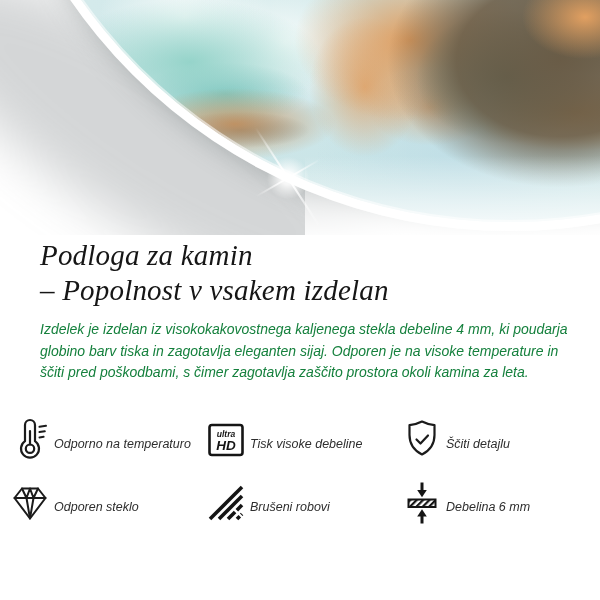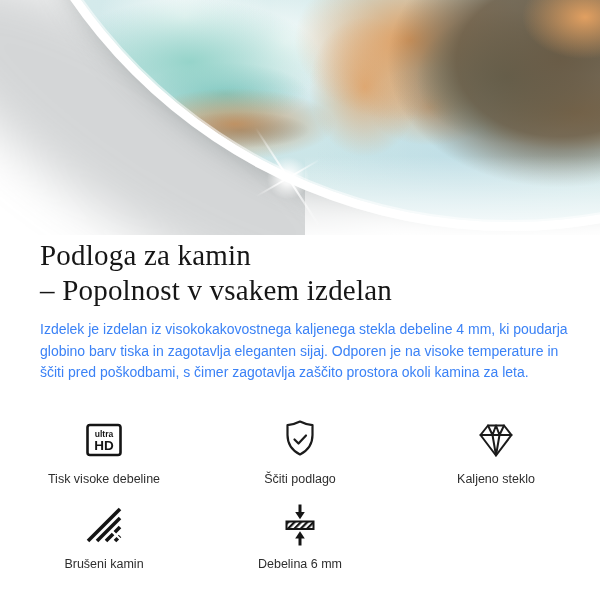--- a/index.html
+++ b/index.html
@@ -1,17 +1,17 @@
 <!DOCTYPE html>
 <html lang="sl"><head>
 <meta charset="utf-8">
 <style>
   html,body{margin:0;padding:0;background:#fff;}
   .page{position:relative;width:600px;height:600px;background:#fff;overflow:hidden;
-        font-family:"Liberation Sans",sans-serif;color:#222;}
+        font-family:"Liberation Sans",sans-serif;color:#222;font-style:italic;}
 
   
   .hero{position:relative;width:600px;height:235px;background:#fff;overflow:hidden;}
   .hero-shadow{position:absolute;left:-120px;top:55px;width:540px;height:170px;
         border-radius:50%;background:rgba(112,120,122,0.30);filter:blur(26px);
         transform:rotate(33deg);z-index:0;}
   .glass{position:absolute;left:-24px;top:-837px;width:1068px;height:1068px;border-radius:50%;z-index:1;
         background:radial-gradient(circle at 50% 50%,
           #ffffff 97.7%, #e2f1e6 98.05%, #bcdcc6 98.5%, #8cb89b 99.1%,
           #6e9e82 99.55%, #9ec4ab 99.85%, #c4dccb 100%);
@@ -43,25 +43,25 @@
   .sparkle .glow{position:absolute;left:-22px;top:-22px;width:44px;height:44px;border-radius:50%;
         background:radial-gradient(circle,#ffffff 0%,rgba(255,255,255,0.85) 22%,rgba(255,255,255,0) 68%);}
   .sparkle .ray{position:absolute;background:linear-gradient(90deg,rgba(255,255,255,0) 0%,#fff 45%,#fff 55%,rgba(255,255,255,0) 100%);}
   .sparkle .ray1{left:-60px;top:-1px;width:120px;height:2.4px;transform:rotate(57deg);}
   .sparkle .ray2{left:-37px;top:-1px;width:74px;height:2px;transform:rotate(-30deg);}
 
   
   .content{padding:0 30px 0 40px;}
   .headline{margin:3px 0 0 0;font-family:"Liberation Serif",serif;font-weight:400;
         font-size:29px;line-height:35px;color:#161616;letter-spacing:0.2px;}
-  .desc{margin:11px 0 17px 0;max-width:548px;font-size:14px;line-height:21.5px;color:#3b82f6;}
+  .desc{margin:11px 0 17px 0;max-width:548px;font-size:14px;line-height:21.5px;color:#15803d;}
 
   
   .features{margin-top:32px;display:grid;grid-template-columns:1fr 1fr 1fr;row-gap:15px;padding:0 6px;}
-  .feature{display:flex;flex-direction:column;align-items:center;}
+  .feature{display:flex;flex-direction:row;align-items:center;}
   .feature .icon{width:48px;height:48px;display:block;}
   .feature .label{margin-top:8px;font-size:12.5px;color:#2e2e2e;text-align:center;}
   .icn{stroke:#1b1b1b;fill:none;stroke-width:2.2;stroke-linecap:round;stroke-linejoin:round;}
   .icn-thin{stroke:#1b1b1b;fill:none;stroke-width:2;stroke-linecap:round;stroke-linejoin:round;}
   .stripe{stroke:#151515;stroke-width:3.6;stroke-linecap:butt;}
   svg text{font-family:"Liberation Sans",sans-serif;fill:#151515;}
 </style>
 </head>
 <body>
 
@@ -80,56 +80,67 @@
     </div>
   </div>
 
   <div class="content">
     <h1 class="headline"><span>Podloga za kamin</span><br><span>– Popolnost v vsakem izdelan</span></h1>
     <p class="desc">Izdelek je izdelan iz visokokakovostnega kaljenega stekla debeline 4 mm, ki poudarja globino barv tiska in zagotavlja eleganten sijaj. Odporen je na visoke temperature in ščiti pred poškodbami, s čimer zagotavlja zaščito prostora okoli kamina za leta.</p>
   </div>
 
   <div class="features">
 
+    <div class="feature">
+      <svg class="icon" viewBox="0 0 48 48">
+        <path class="icn" d="M19,25.2 V9 a5,5 0 0 1 10,0 v16.2 a9,9 0 1 1 -10,0 Z"></path>
+        <line class="icn" x1="24" y1="15" x2="24" y2="28.5"></line>
+        <circle class="icn" cx="24" cy="32.7" r="4.2"></circle>
+        <line class="icn-thin" x1="33.5" y1="10.8" x2="40" y2="9.8"></line>
+        <line class="icn-thin" x1="33.5" y1="16.1" x2="38.8" y2="15.3"></line>
+        <line class="icn-thin" x1="33.5" y1="21.4" x2="37.6" y2="20.8"></line>
+      </svg>
+      <div class="label">Odporno na temperaturo</div>
+    </div>
 
     <div class="feature">
       <svg class="icon" viewBox="0 0 48 48">
         <rect x="7.5" y="9" width="33" height="30" rx="2.5" fill="none" stroke="#151515" stroke-width="2.6"></rect>
         <text x="24" y="20.5" text-anchor="middle" font-size="8.5" font-weight="700">ultra</text>
         <text x="24" y="34" text-anchor="middle" font-size="13.5" font-weight="700">HD</text>
       </svg>
       <div class="label">Tisk visoke debeline</div>
     </div>
 
     <div class="feature">
       <svg class="icon" viewBox="0 0 48 48">
         <path class="icn" d="M24,5.5 C27.5,7.3 32.5,8.7 36.5,9.2 V19 c0,9.3 -4.8,15.6 -12.5,19.5 C16.3,34.6 11.5,28.3 11.5,19 V9.2 C15.5,8.7 20.5,7.3 24,5.5 Z"></path>
         <polyline class="icn" points="18.5,23.5 22.5,27.5 30,19.5"></polyline>
       </svg>
-      <div class="label">Ščiti podlago</div>
+      <div class="label">Ščiti detajlu</div>
     </div>
 
     <div class="feature">
       <svg class="icon" viewBox="0 0 48 48">
         <path class="icn-thin" d="M16,9.5 H32 L39.5,19 L24,39.5 L8.5,19 Z"></path>
         <line class="icn-thin" x1="8.5" y1="19" x2="39.5" y2="19"></line>
         <path class="icn-thin" d="M16,9.5 L20.5,19 L24,9.5 L27.5,19 L32,9.5"></path>
         <path class="icn-thin" d="M20.5,19 L24,39.5 L27.5,19"></path>
       </svg>
-      <div class="label">Kaljeno steklo</div>
+      <div class="label">Odporen steklo</div>
     </div>
 
     <div class="feature">
       <svg class="icon" viewBox="0 0 48 48">
         <line class="stripe" x1="8" y1="40" x2="40" y2="8"></line>
         <line class="stripe" x1="17" y1="40" x2="40" y2="17"></line>
         <line class="stripe" x1="26" y1="40" x2="40" y2="26" stroke-dasharray="10 2.5 12"></line>
         <line class="stripe" x1="35" y1="40" x2="40" y2="35" stroke-dasharray="4 2 6"></line>
       </svg>
-      <div class="label">Brušeni kamin</div>
+      <div class="label">Brušeni robovi</div>
     </div>
 
     <div class="feature">
       <svg class="icon" viewBox="0 0 48 48">
         <defs>
           <pattern id="hatch" width="4.5" height="4.5" patternUnits="userSpaceOnUse" patternTransform="rotate(45)">
             <rect width="2.2" height="4.5" fill="#151515"></rect>
           </pattern>
         </defs>
         <line x1="24" y1="3.5" x2="24" y2="12" stroke="#151515" stroke-width="3"></line>

